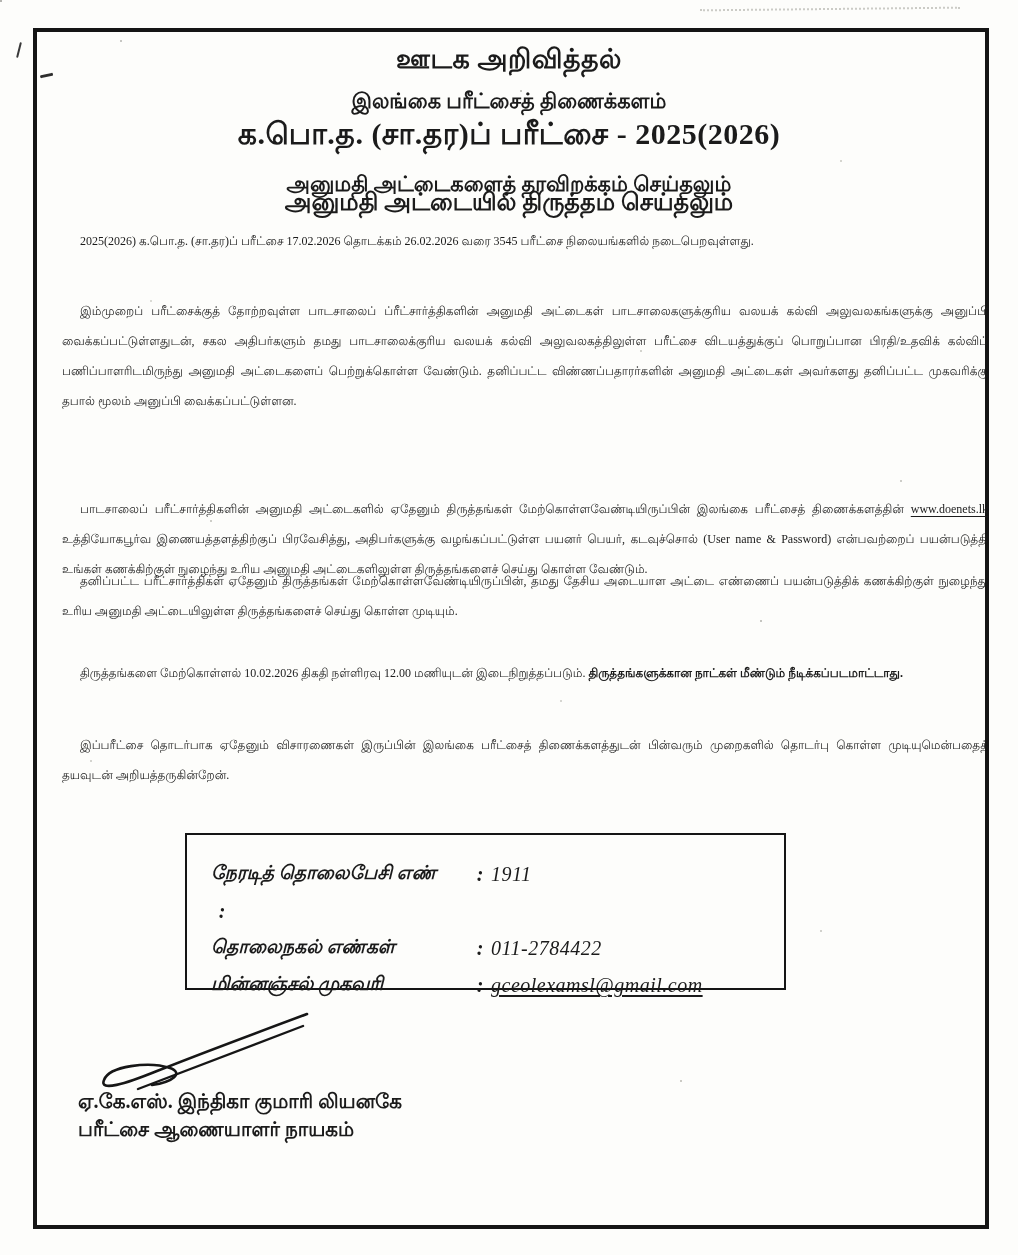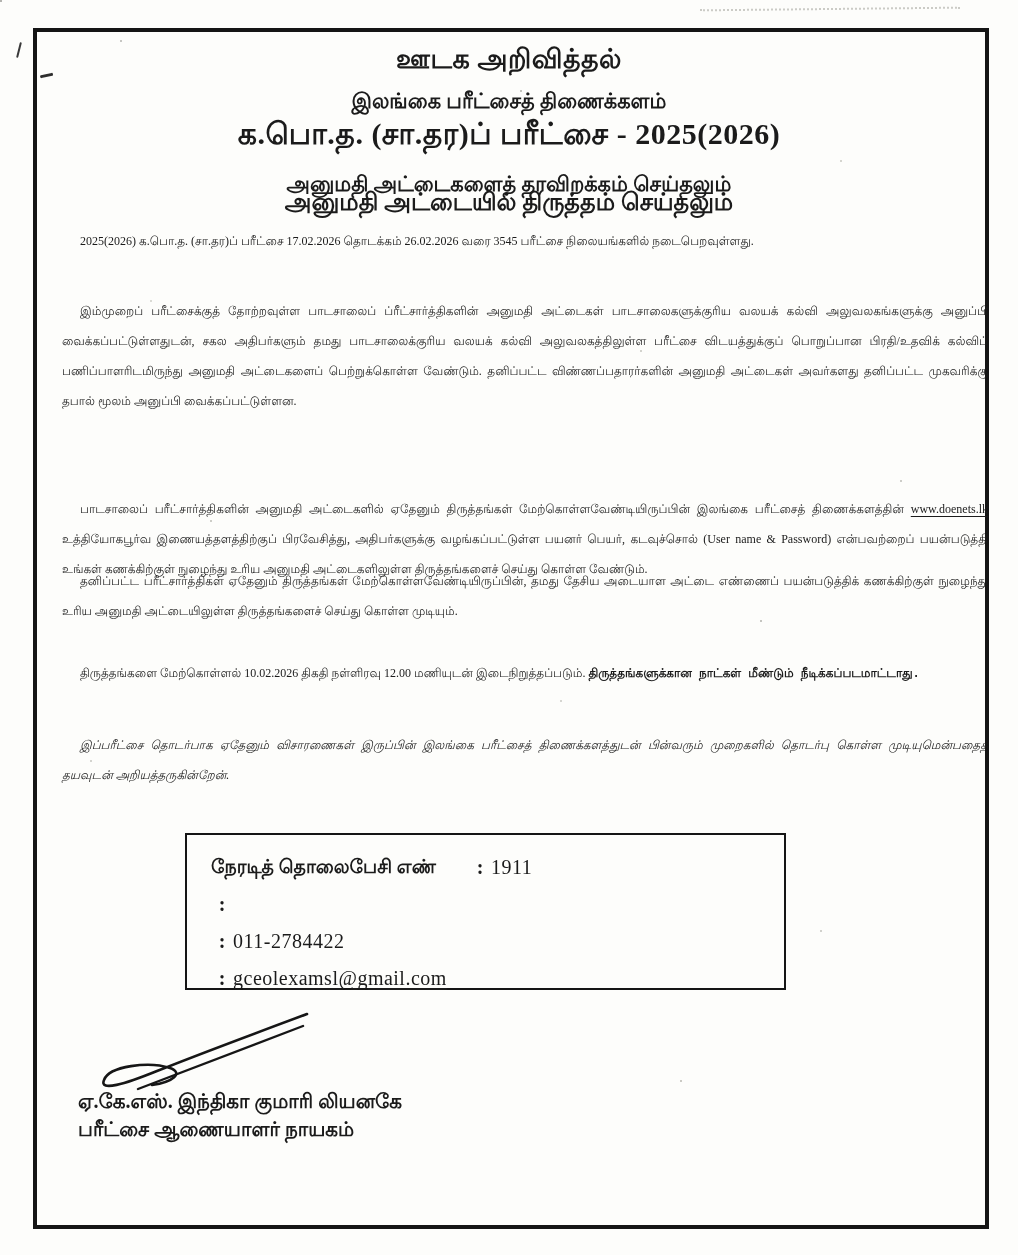--- a/index.html
+++ b/index.html
@@ -52,32 +52,32 @@
     position: absolute; left: 62px; width: 926px;
     font-size: 12px; line-height: 30px;
     text-align: justify; text-indent: 18px;
     font-weight: 500;
   }
   .p1 { top: 226px; }
   .p2 { top: 296px; }
   .p3 { top: 446px; margin-top: 48px; }
   .p4 { top: 566px; }
   .p5 { top: 658px; }
-  .p6 { top: 730px; font-style: italic; }
+  .p6 { top: 730px; }
   .u { text-decoration: underline; text-underline-offset: 3px; }
-  .b { font-weight: bold; font-family: Liberation Mono, monospace; }
+  .b { font-weight: bold; }
 
   .contact-box {
     position: absolute; left: 185px; top: 833px;
     width: 601px; height: 157px;
     border: 2.5px solid #151515;
     padding: 14px 0 0 24px;
     background: #fdfdfb;
   }
-  .contact-row { display: flex; align-items: center; height: 37px; font-size: 20px; }
+  .contact-row { display: flex; align-items: flex-end; height: 37px; font-size: 20px; font-style: italic; }
   .contact-label { width: 258px; font-weight: 600; font-size: 19px; }
   .contact-colon { width: 22px; text-align: center; font-weight: bold; }
   .contact-value { letter-spacing: .5px; }
 
   .signature-svg { position: absolute; left: 95px; top: 1012px; }
   .sig-name  { position: absolute; left: 78px; top: 1090px; font-size: 20px; font-weight: 600; }
   .sig-title { position: absolute; left: 78px; top: 1118px; font-size: 20px; font-weight: 600; }
 </style>
 </head>
 <body>
@@ -109,24 +109,26 @@
 <div class="contact-box">
   <div class="contact-row">
     <span class="contact-label">நேரடித் தொலைபேசி எண்</span>
     <span class="contact-colon">:</span>
     <span class="contact-value">1911</span>
   </div>
   <div class="contact-row">
     <span class="contact-colon">:</span>
   </div>
   <div class="contact-row">
+    <span class="contact-label">தொலைநகல் எண்கள்</span>
     <span class="contact-colon">:</span>
     <span class="contact-value">011-2784422</span>
   </div>
   <div class="contact-row">
+    <span class="contact-label">மின்னஞ்சல் முகவரி</span>
     <span class="contact-colon">:</span>
     <span class="contact-value u">gceolexamsl@gmail.com</span>
   </div>
 </div>
 
 <svg class="signature-svg" width="215" height="85" viewBox="0 0 215 85">
   <path d="M 212 2 C 150 25 92 47 62 59 C 30 72 4 80 9 68 C 14 54 54 49 75 56 C 89 61 78 70 57 73" fill="none" stroke="#161616" stroke-width="2.6" stroke-linecap="round"></path>
   <path d="M 43 77 L 208 14" fill="none" stroke="#161616" stroke-width="2.4" stroke-linecap="round"></path>
 </svg>
 

